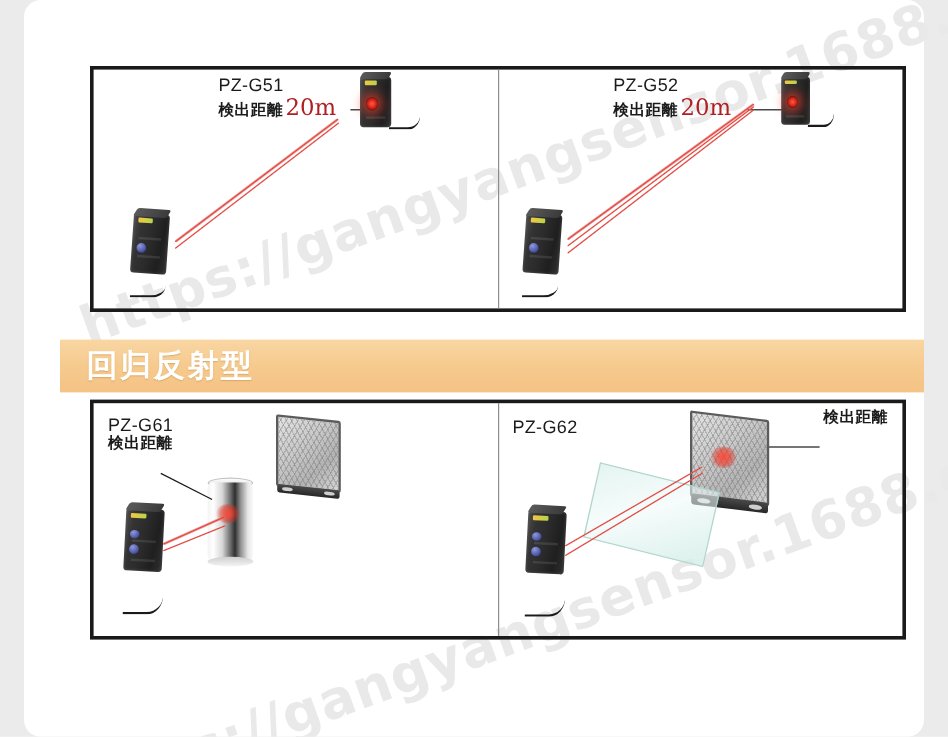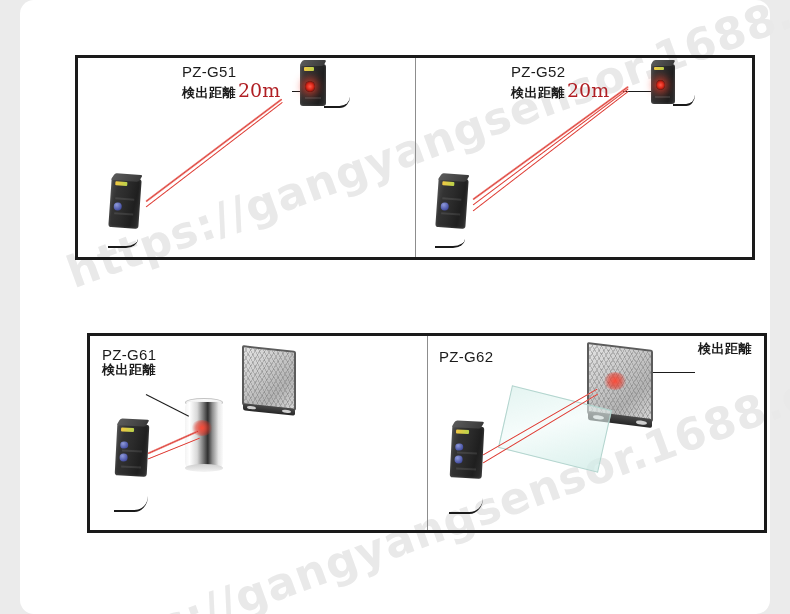--- a/index.html
+++ b/index.html
@@ -251,22 +251,25 @@
         <div class="top-face"></div>
         <div class="led-strip"></div>
         <div class="btn" style="left:14%;top:50%;width:26%;height:16%;"></div>
         <div class="ridge" style="top:40%;"></div>
         <div class="ridge" style="top:70%;"></div>
       </div>
       <div class="cable" style="left:20px;top:166px;width:30px;height:22px;"></div>
     </div>
   </div>
 
-
-  <div class="frame" style="top:333px;height:200px;margin-left:12px;">
+  <div class="banner" style="top:283px;">
+    <span class="banner-label">回归反射型</span>
+  </div>
+
+  <div class="frame" style="top:333px;height:200px;">
     <div class="divider"></div>
 
     <div class="panel left">
 
       <div class="lbl stack" style="left:12px;top:10px;">
         <div class="model">PZ-G61</div>
         <span class="jp">検出距離</span>
       </div>
 
       <div class="reflector" style="left:152px;top:12px;width:54px;height:60px;transform:skewY(6deg);">

